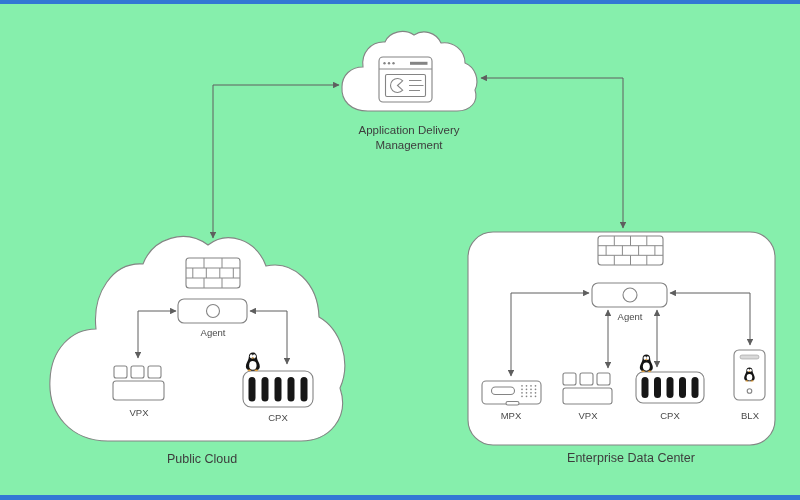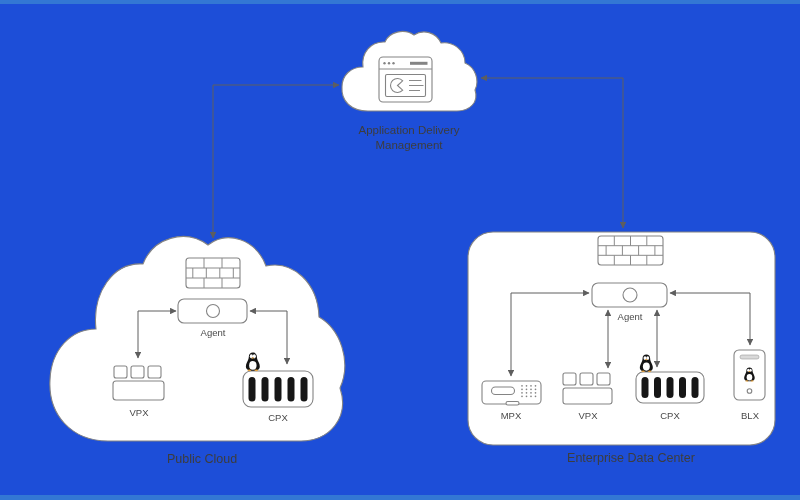--- a/index.html
+++ b/index.html
@@ -1,16 +1,16 @@
 <!DOCTYPE html>
 <html><head>
 <meta charset="utf-8">
 <style>
   html,body{margin:0;padding:0;background:#ffffff;}
-  .frame{position:relative;width:800px;height:500px;background:#1d4ed8;overflow:hidden;
+  .frame{position:relative;width:800px;height:500px;background:#86efac;overflow:hidden;
          font-family:"Liberation Sans", sans-serif;}
   .bar{position:absolute;left:0;width:800px;background:#3377d4;}
   .bar.top{top:0;height:4px;}
   .bar.bottom{bottom:0;height:5px;}
   svg{position:absolute;left:0;top:0;}
   .o{fill:none;stroke:#848484;stroke-width:1.1;}
   .of{fill:#ffffff;stroke:#848484;stroke-width:1.1;}
   .thin{fill:none;stroke:#8a8a8a;stroke-width:1;}
   .arr{fill:none;stroke:#5e5e5e;stroke-width:1;}
   .bar-black{fill:#161616;stroke:none;}

